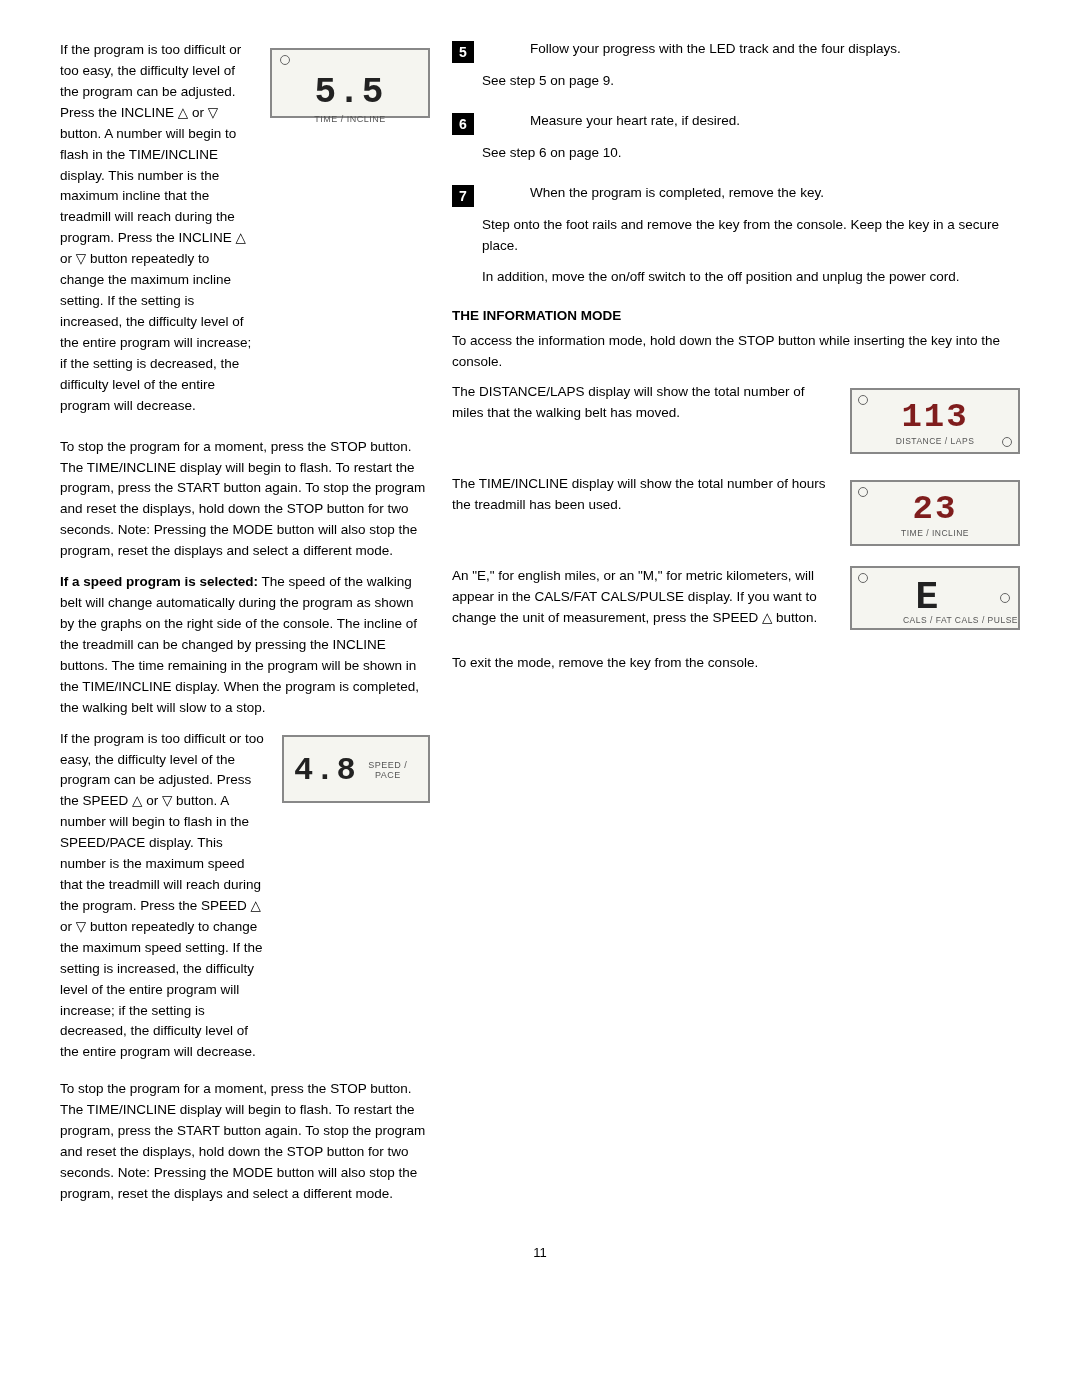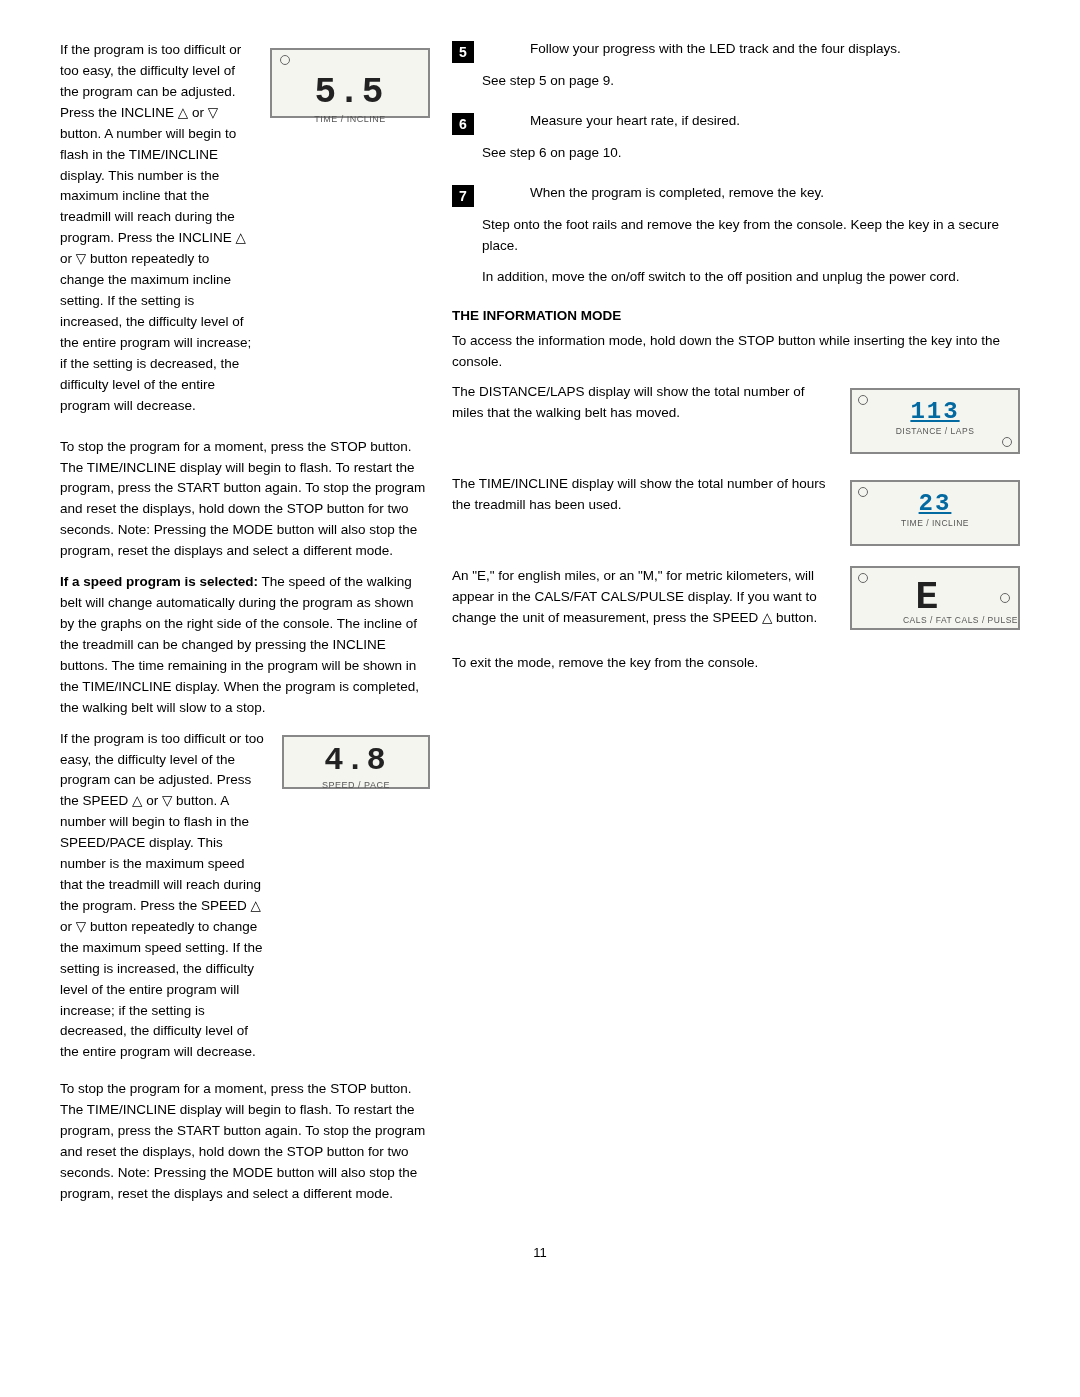--- a/index.html
+++ b/index.html
@@ -123,28 +123,27 @@
       flex-direction: column;
       align-items: center;
       padding: 4px 8px 3px 8px;
       position: relative;
       width: 170px;
       height: 66px;
       margin: 6px 0;
     }
     .lcd-small-value {
       font-family: 'Courier New', monospace;
-      font-size: 24px;
+      font-size: 34px;
       font-weight: bold;
       letter-spacing: 2px;
-      color: #0369a1;
+      color: #7f1d1d;
       line-height: 1;
       margin-top: 6px;
       text-align: center;
-      text-decoration: underline;
     }
     .lcd-small-label {
       font-size: 8.5px;
       color: #555;
       text-align: center;
       width: 100%;
       margin-top: 2px;
       letter-spacing: 0.5px;
     }
     .display-row {
@@ -169,26 +168,25 @@
       display: flex;
       align-items: flex-start;
       gap: 14px;
       margin-bottom: 10px;
     }
     .top-text { flex: 1; }
     .speed-pace-box {
       border: 2px solid #888;
       background: #f5f5f0;
       display: flex;
-      flex-direction: column;
       align-items: center;
       padding: 4px 10px 4px 10px;
       position: relative;
       width: 148px;
-      height: 54px;
+      height: 68px;
       margin-top: 6px;
     }
     .inline-display-wrap {
       display: flex;
       align-items: flex-start;
       gap: 14px;
       margin-bottom: 6px;
     }
     .inline-display-text { flex: 1; }
     

